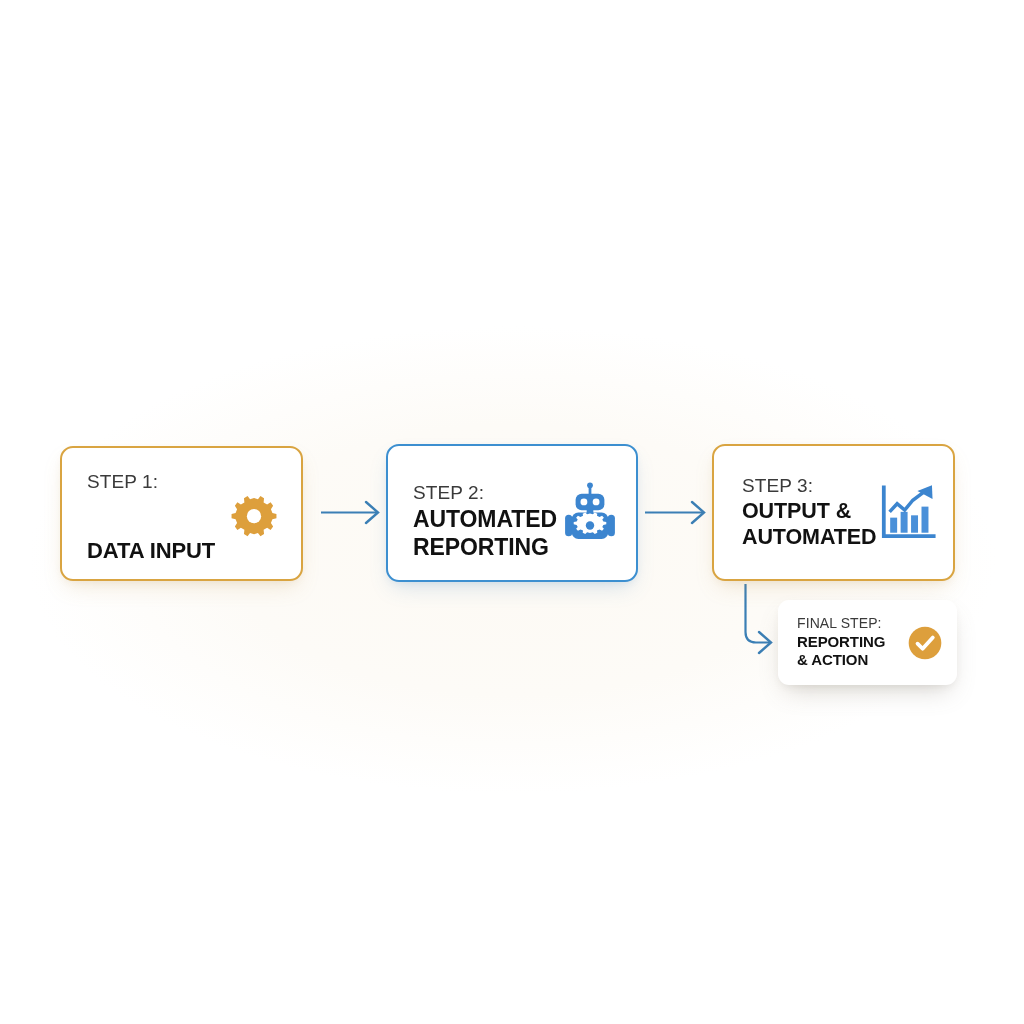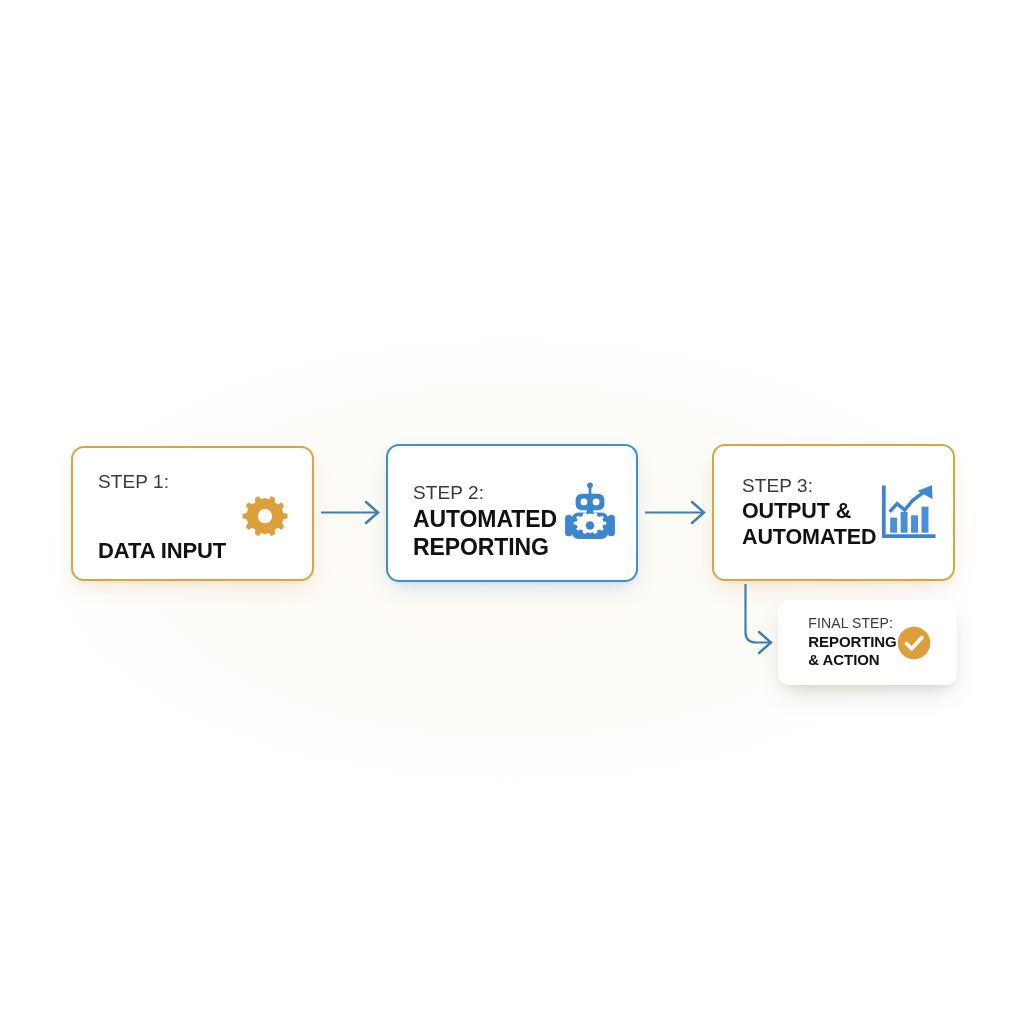--- a/index.html
+++ b/index.html
@@ -52,21 +52,20 @@
   .card-blue {
     border: 2px solid #3c8fd0;
     box-shadow: 0 10px 22px -6px rgba(70, 130, 190, 0.22),
                 0 3px 8px -3px rgba(70, 130, 190, 0.14);
   }
   .card-flat {
     border: none;
     border-radius: 11px;
     box-shadow: 0 12px 26px -8px rgba(120, 110, 95, 0.30),
                 0 4px 10px -4px rgba(120, 110, 95, 0.16);
-    justify-content: center;
   }
 
   .card-text {
     display: flex;
     flex-direction: column;
     justify-content: center;
   }
   .step-label {
     color: #3a3a3a;
     font-weight: 400;
@@ -76,21 +75,21 @@
   }
   .step-title {
     color: #111111;
     font-weight: 700;
     letter-spacing: -0.1px;
     line-height: 1.22;
     white-space: nowrap;
   }
 
   
-  #card-step1 { left: 71px;  top: 446px; width: 243px; height: 135px; padding: 8px 24px 0 25px; }
+  #card-step1 { left: 60px;  top: 446px; width: 243px; height: 135px; padding: 8px 24px 0 25px; }
   #card-step1 .step-label { font-size: 19px; }
   #card-step1 .step-title { font-size: 22px; margin-top: 44px; }
 
   
   #card-step2 { left: 386px; top: 444px; width: 252px; height: 138px; padding: 0 18px 0 25px; }
   #card-step2 .step-label { font-size: 19px; margin-top: 16px; }
   #card-step2 .step-title { font-size: 23px; }
 
   
   #card-step3 { left: 712px; top: 444px; width: 243px; height: 137px; padding: 0 17px 0 28px; }

